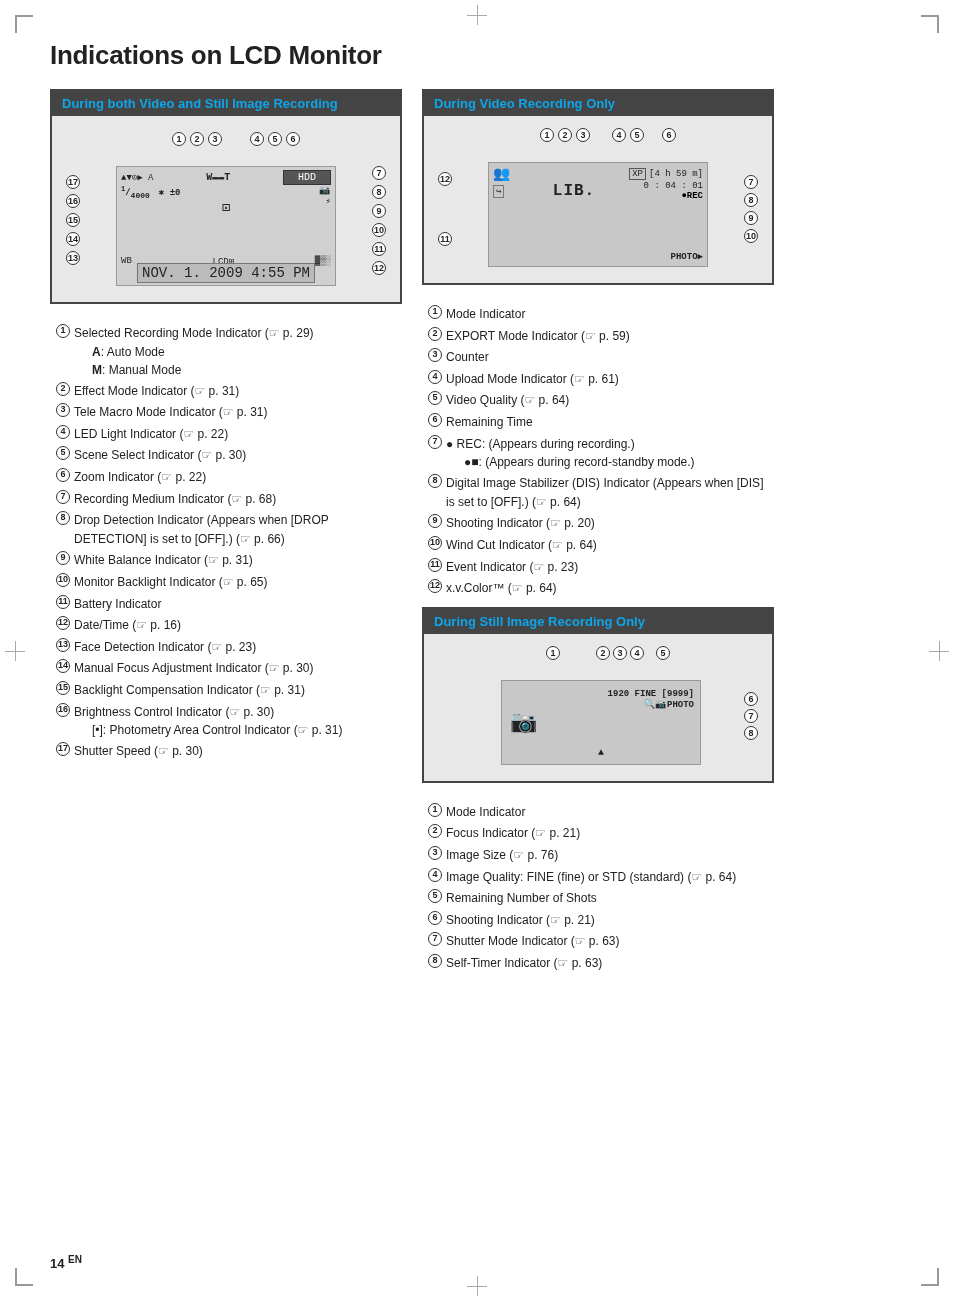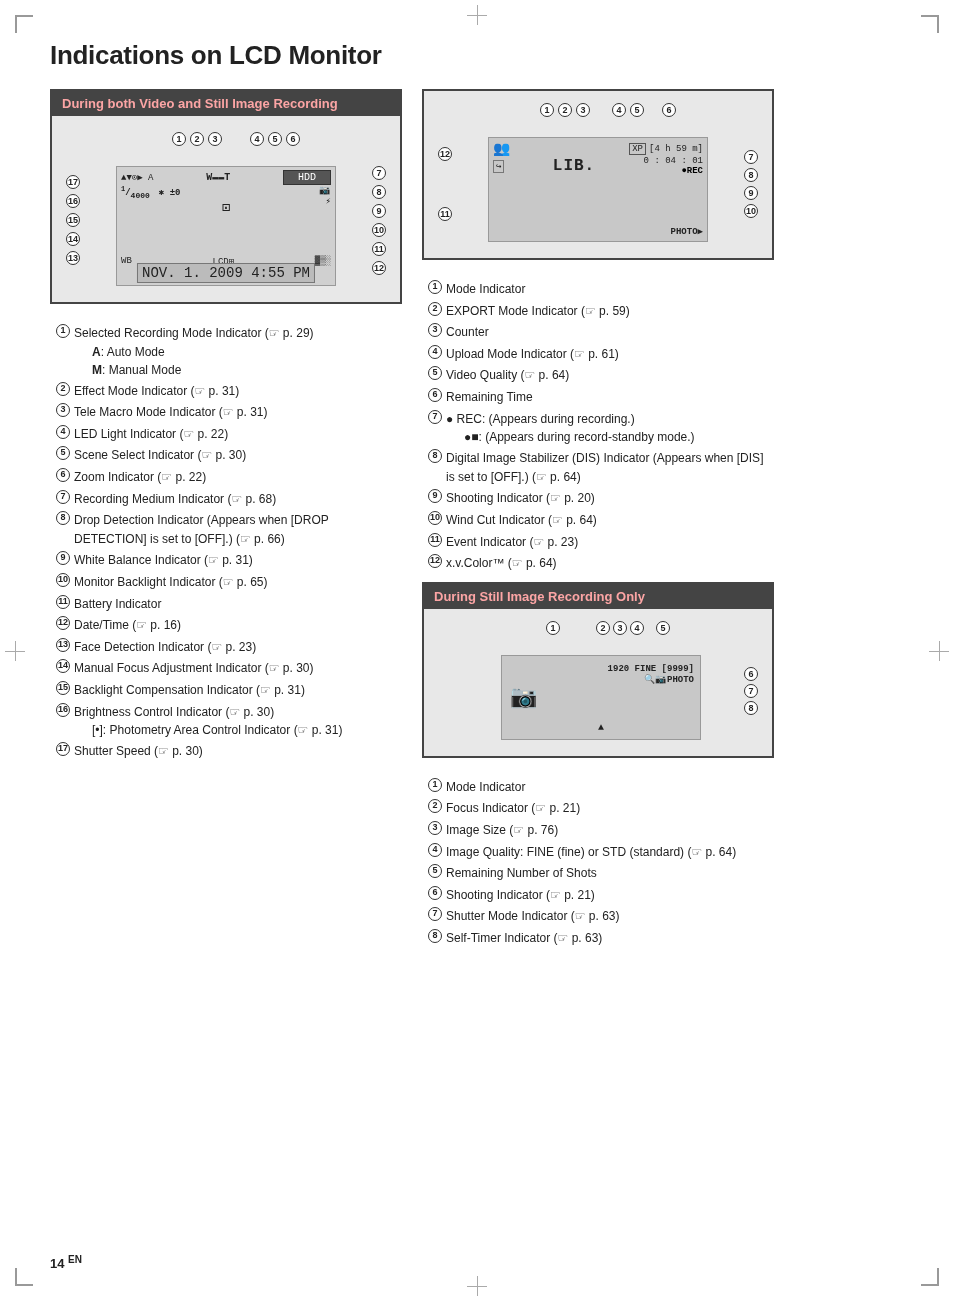--- a/index.html
+++ b/index.html
@@ -67,21 +67,21 @@
     .left-col { flex: 1; min-width: 0; }
     .right-col { flex: 1; min-width: 0; }
 
     .section-box {
       border: 2px solid #444;
       margin-bottom: 12px;
     }
 
     .section-header {
       background: #444;
-      color: #fca5a5;
+      color: #0ea5e9;
       padding: 5px 10px;
       font-weight: bold;
       font-size: 13px;
     }
 
     .lcd-diagram {
       background: #e8e8e8;
       padding: 14px 10px 10px 10px;
       position: relative;
       min-height: 140px;
@@ -391,20 +391,21 @@
             <span class="item-text">Shutter Speed (☞ p. 30)</span>
           </li>
         </ol>
       </div>
 
     </div>
 
     <div class="right-col">
 
       <div class="section-box">
+        <div class="section-header">During Video Recording Only</div>
 
         <div class="video-diagram diagram-wrapper">
 
           <div style="display:flex; justify-content:center; gap:4px; padding:2px 0 2px 20px; font-size:9px;">
             <span class="circ">1</span>
             <span class="circ">2</span>
             <span class="circ">3</span>
             <span style="display:inline-block; width:14px;"></span>
             <span class="circ">4</span>
             <span class="circ">5</span>

